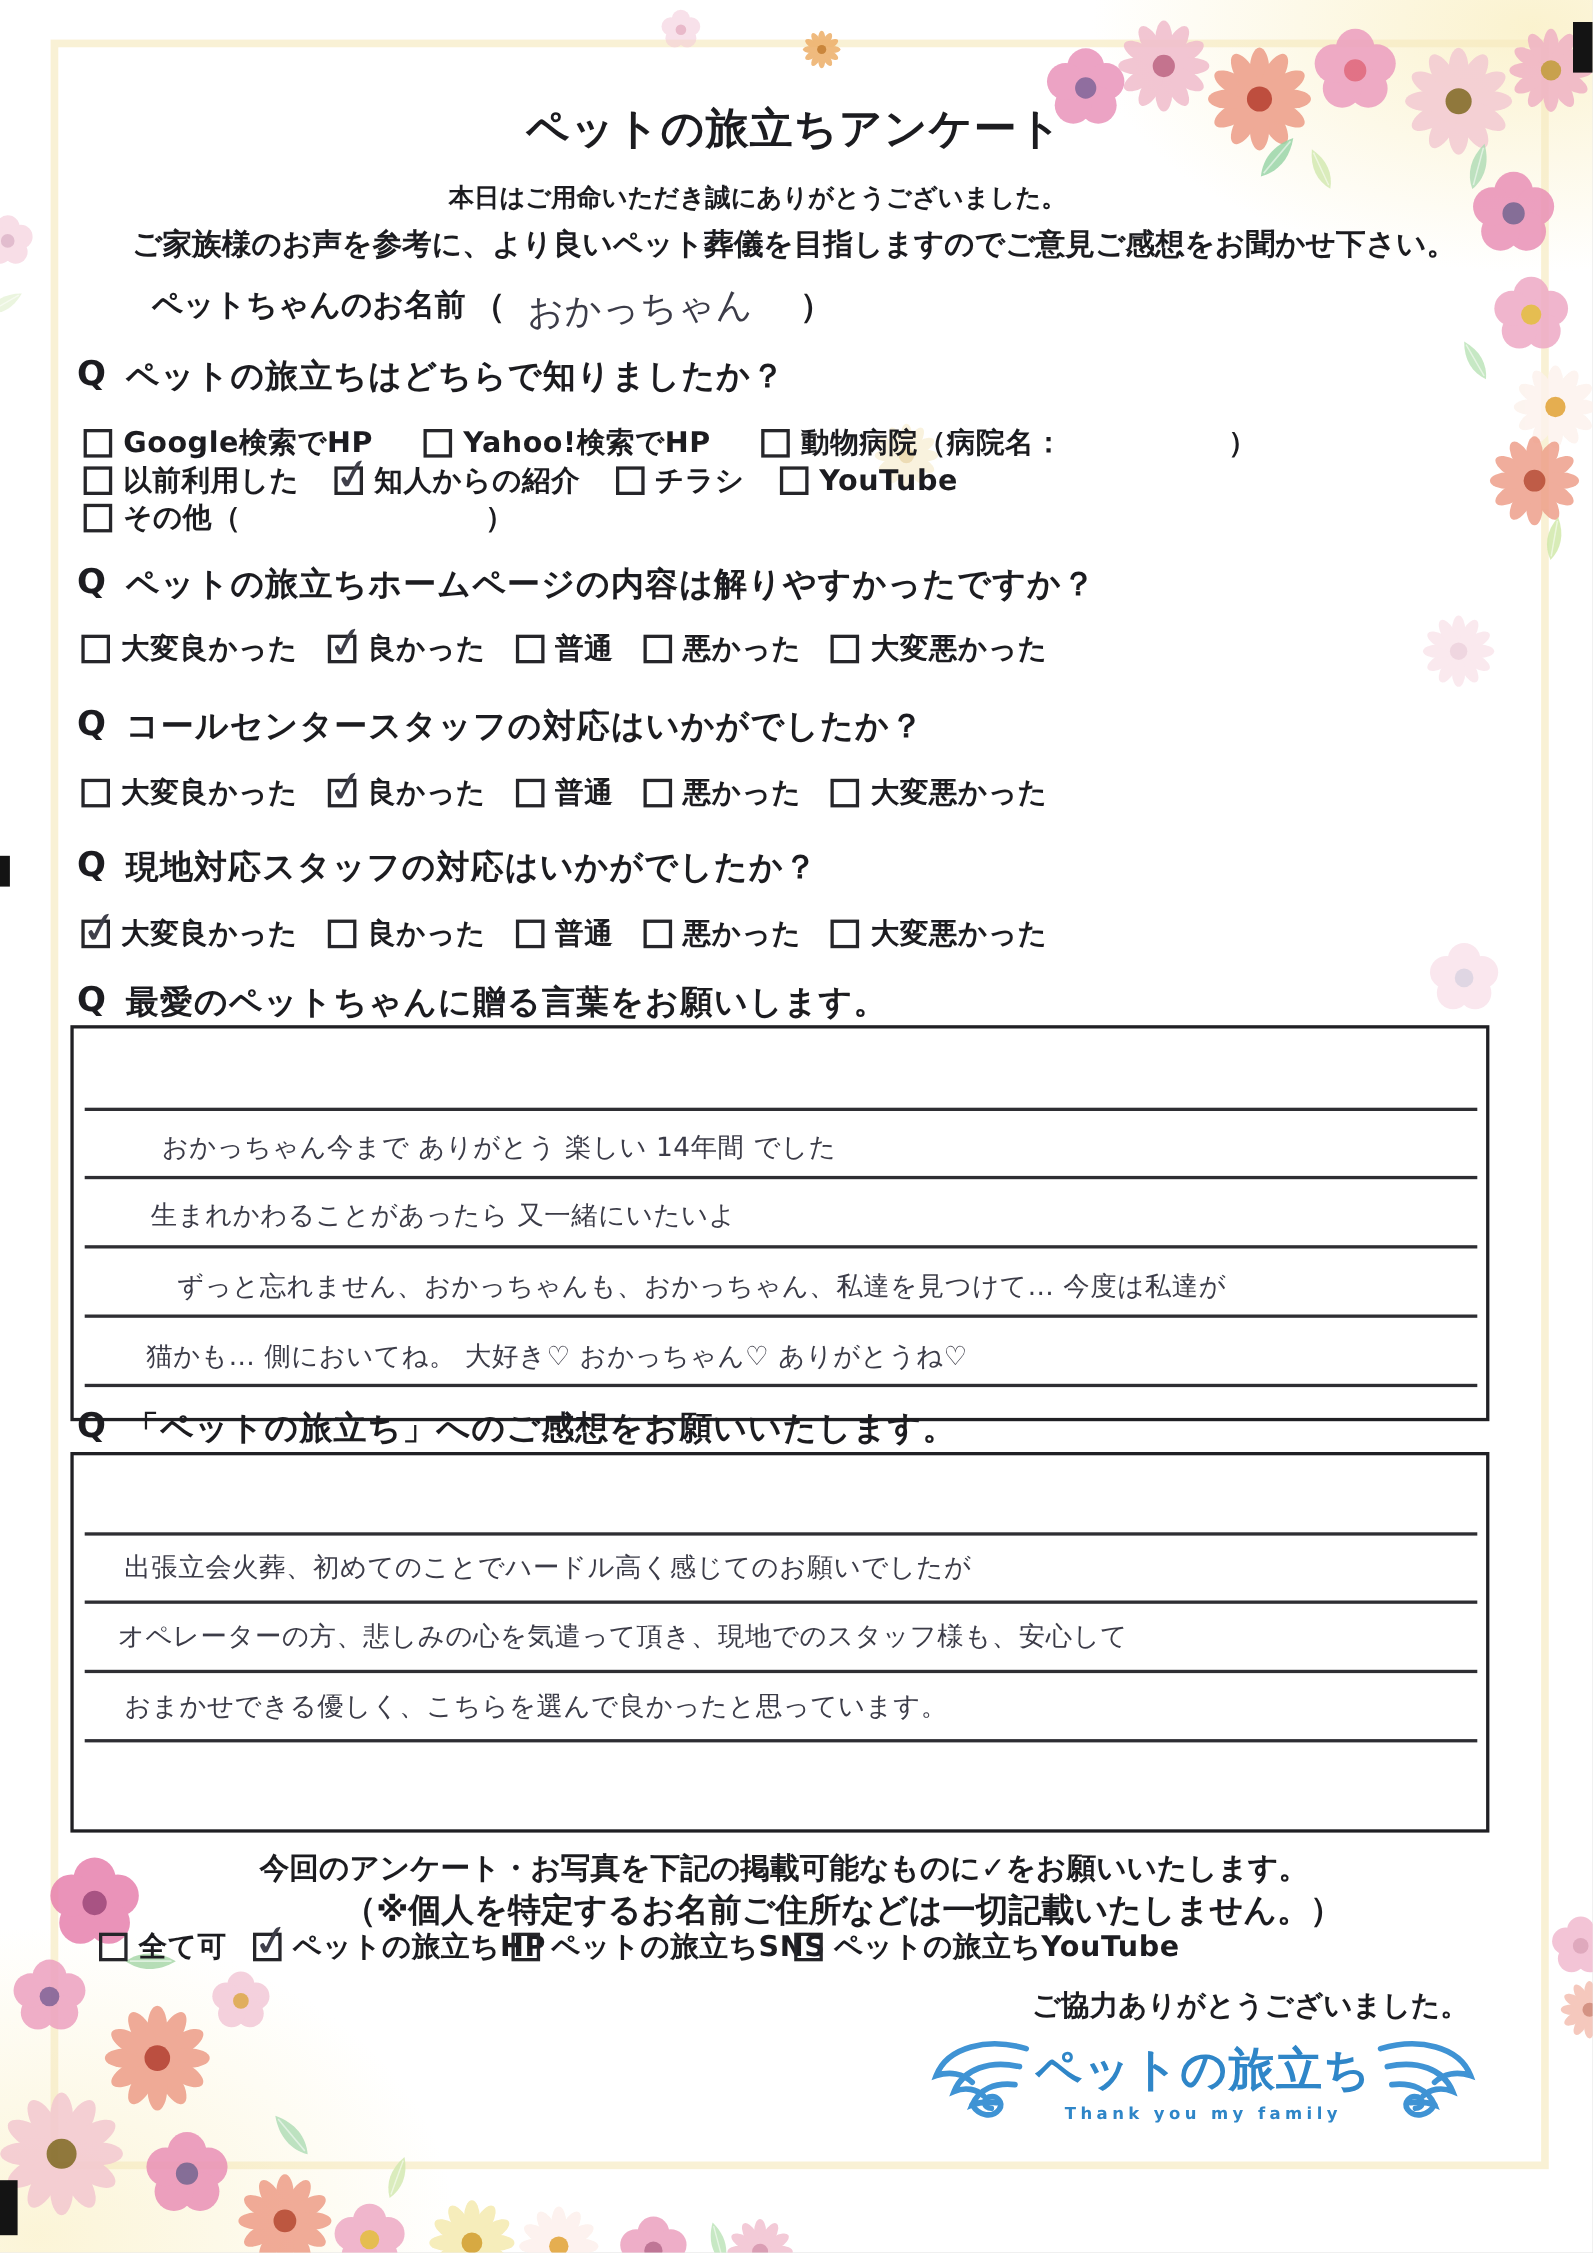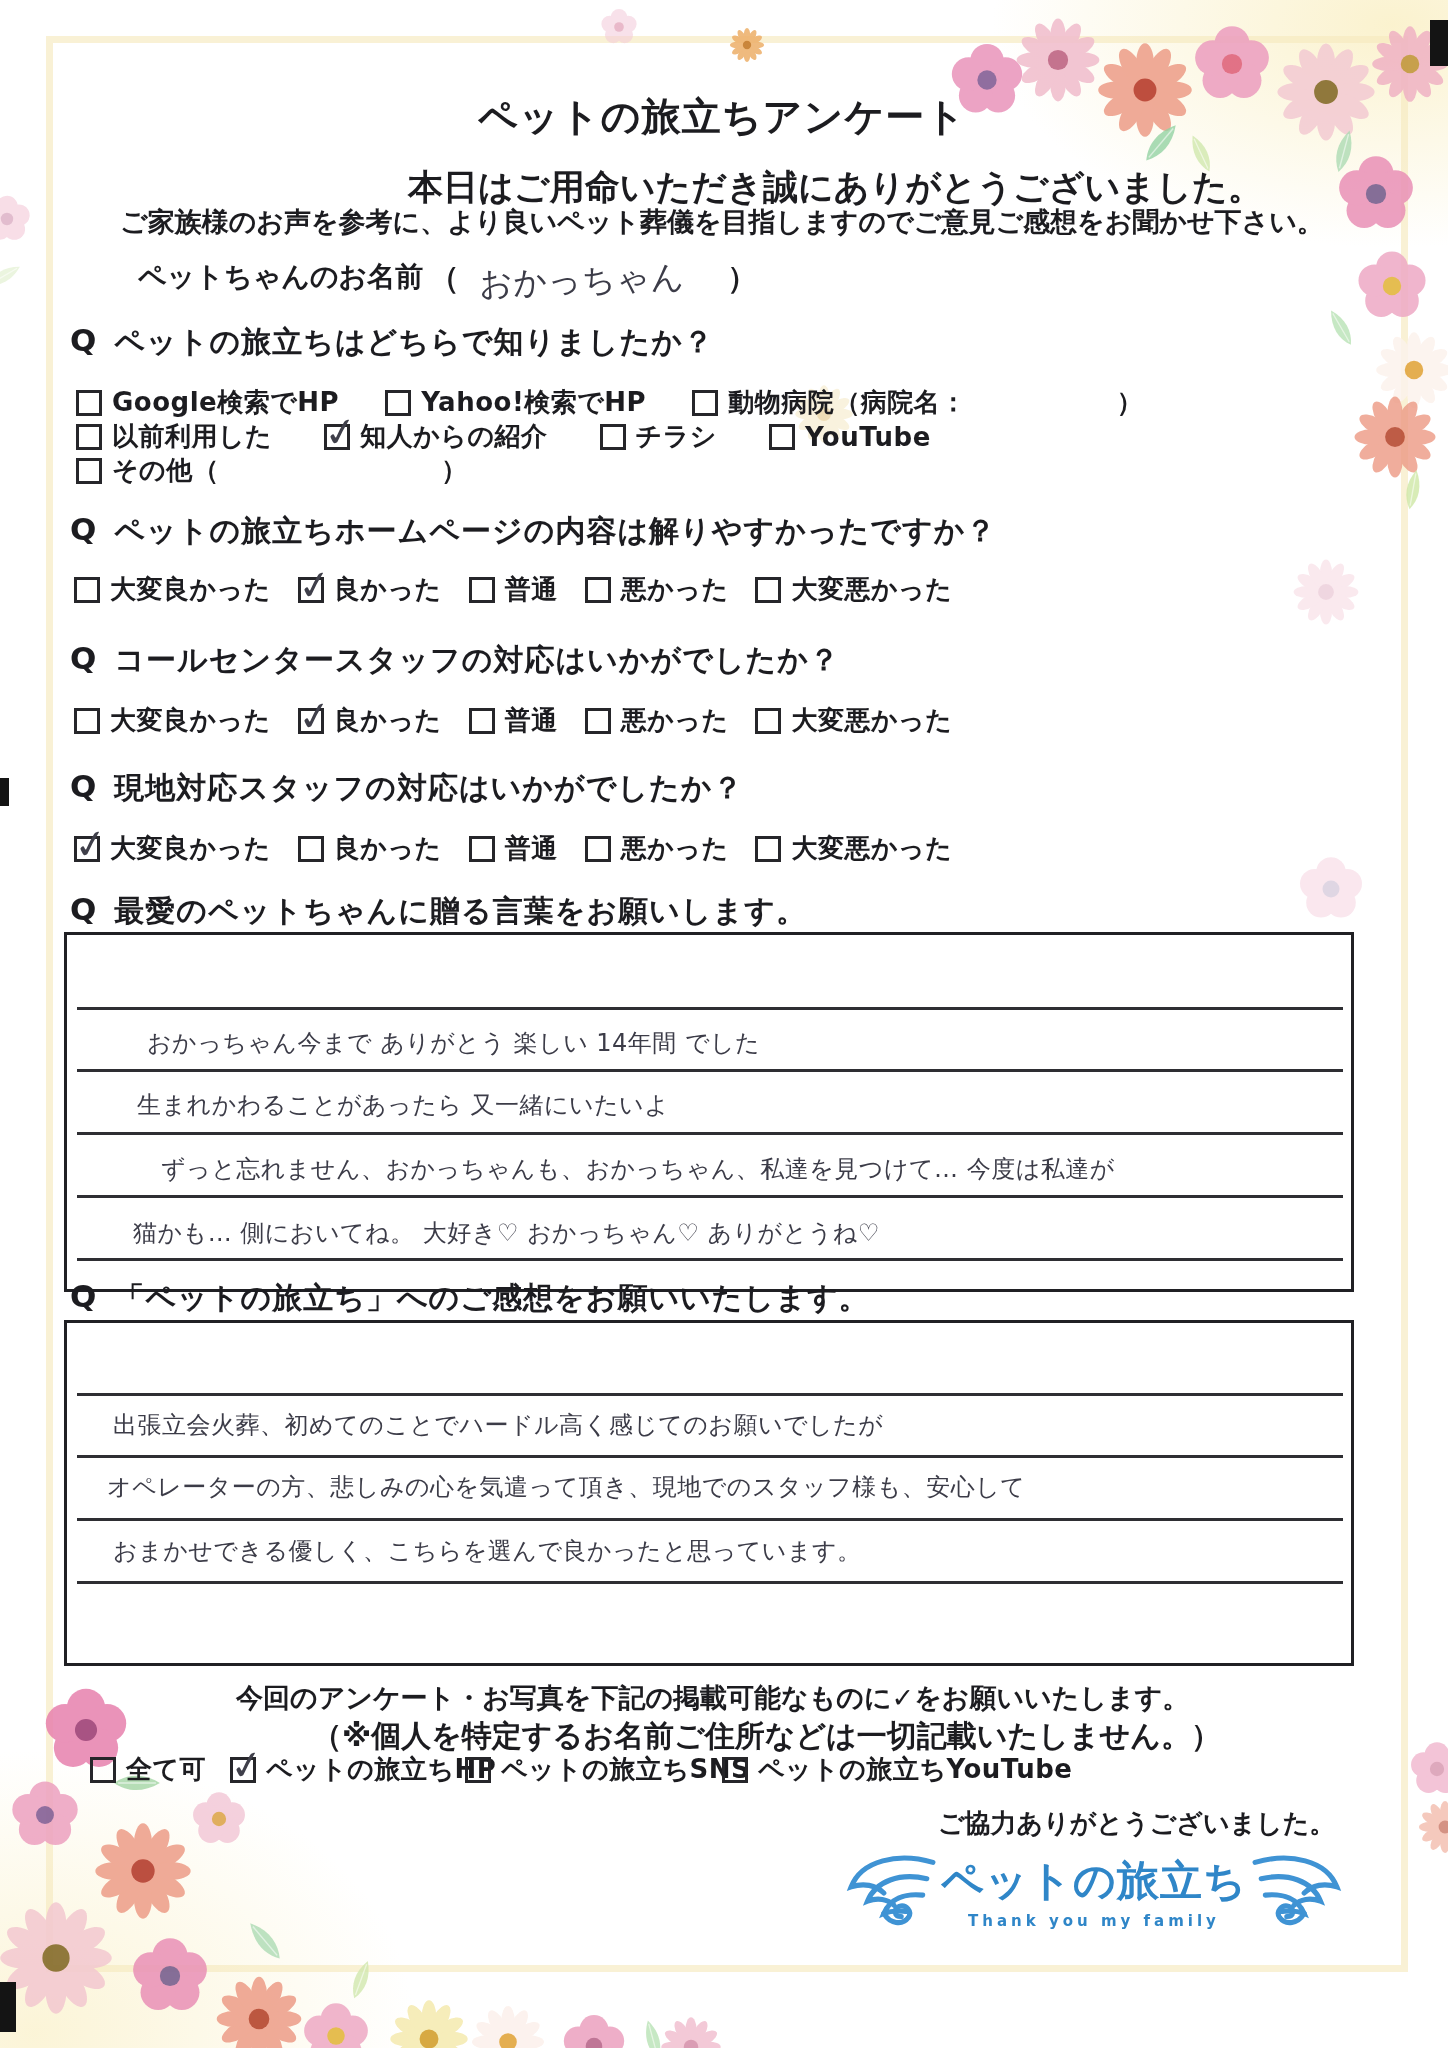--- a/index.html
+++ b/index.html
@@ -9,21 +9,21 @@
          border:7px solid rgba(246,233,190,.65);pointer-events:none;z-index:0;}
   .tint{position:absolute;z-index:0;pointer-events:none;}
   .tint.tr{right:0;top:0;width:460px;height:250px;
     background:radial-gradient(ellipse at 88% 10%,rgba(250,240,198,.85),rgba(250,240,198,0) 70%);}
   .tint.bl{left:0;bottom:0;width:420px;height:300px;
     background:radial-gradient(ellipse at 8% 95%,rgba(250,240,198,.7),rgba(250,240,198,0) 70%);}
   .flower{position:absolute;z-index:1;filter:saturate(.92);}
   .artifact{position:absolute;background:#141414;z-index:6;}
   .txt{position:absolute;z-index:3;white-space:nowrap;}
   .title{left:478px;top:90px;font-size:39px;font-weight:700;letter-spacing:1px;}
-  .greet{left:408px;top:164px;font-size:35px;font-weight:600;}
+  .greet{left:408px;top:164px;font-size:23px;font-weight:600;}
   .intro{left:120px;top:204px;font-size:27px;font-weight:600;}
   .petrow{left:138px;top:258px;display:flex;align-items:flex-start;font-size:28px;font-weight:700;}
   .paren{font-weight:600;font-size:30px;margin:0 6px;}
   .hand{color:#3c3c48;font-weight:500;letter-spacing:.5px;}
   .pet-name{font-size:33px;width:242px;padding-left:14px;transform:rotate(-2deg);}
   .q{position:absolute;left:70px;display:flex;gap:17px;font-size:30px;font-weight:700;
      letter-spacing:1px;z-index:3;white-space:nowrap;}
   .qmark{font-size:31px;}
   .opts{position:absolute;z-index:3;text-align:right;}
   .optrow{display:flex;align-items:center;height:31px;margin-bottom:3px;}
@@ -251,21 +251,21 @@
         <span class="cb" data-checked="false"></span>
         <span>Yahoo!検索でHP</span>
       </label>
       <label class="opt">
         <span class="cb" data-checked="false"></span>
         <span>動物病院（病院名：</span>
         <span class="blank hosp"></span>
         <span>）</span>
       </label>
     </div>
-    <div class="optrow" style="gap:52px">
+    <div class="optrow" style="gap:32px">
       <label class="opt">
         <span class="cb" data-checked="false"></span>
         <span>以前利用した</span>
       </label>
       <label class="opt">
         <span class="cb" data-checked="true"></span>
         <span>知人からの紹介</span>
       </label>
       <label class="opt">
         <span class="cb" data-checked="false"></span>

